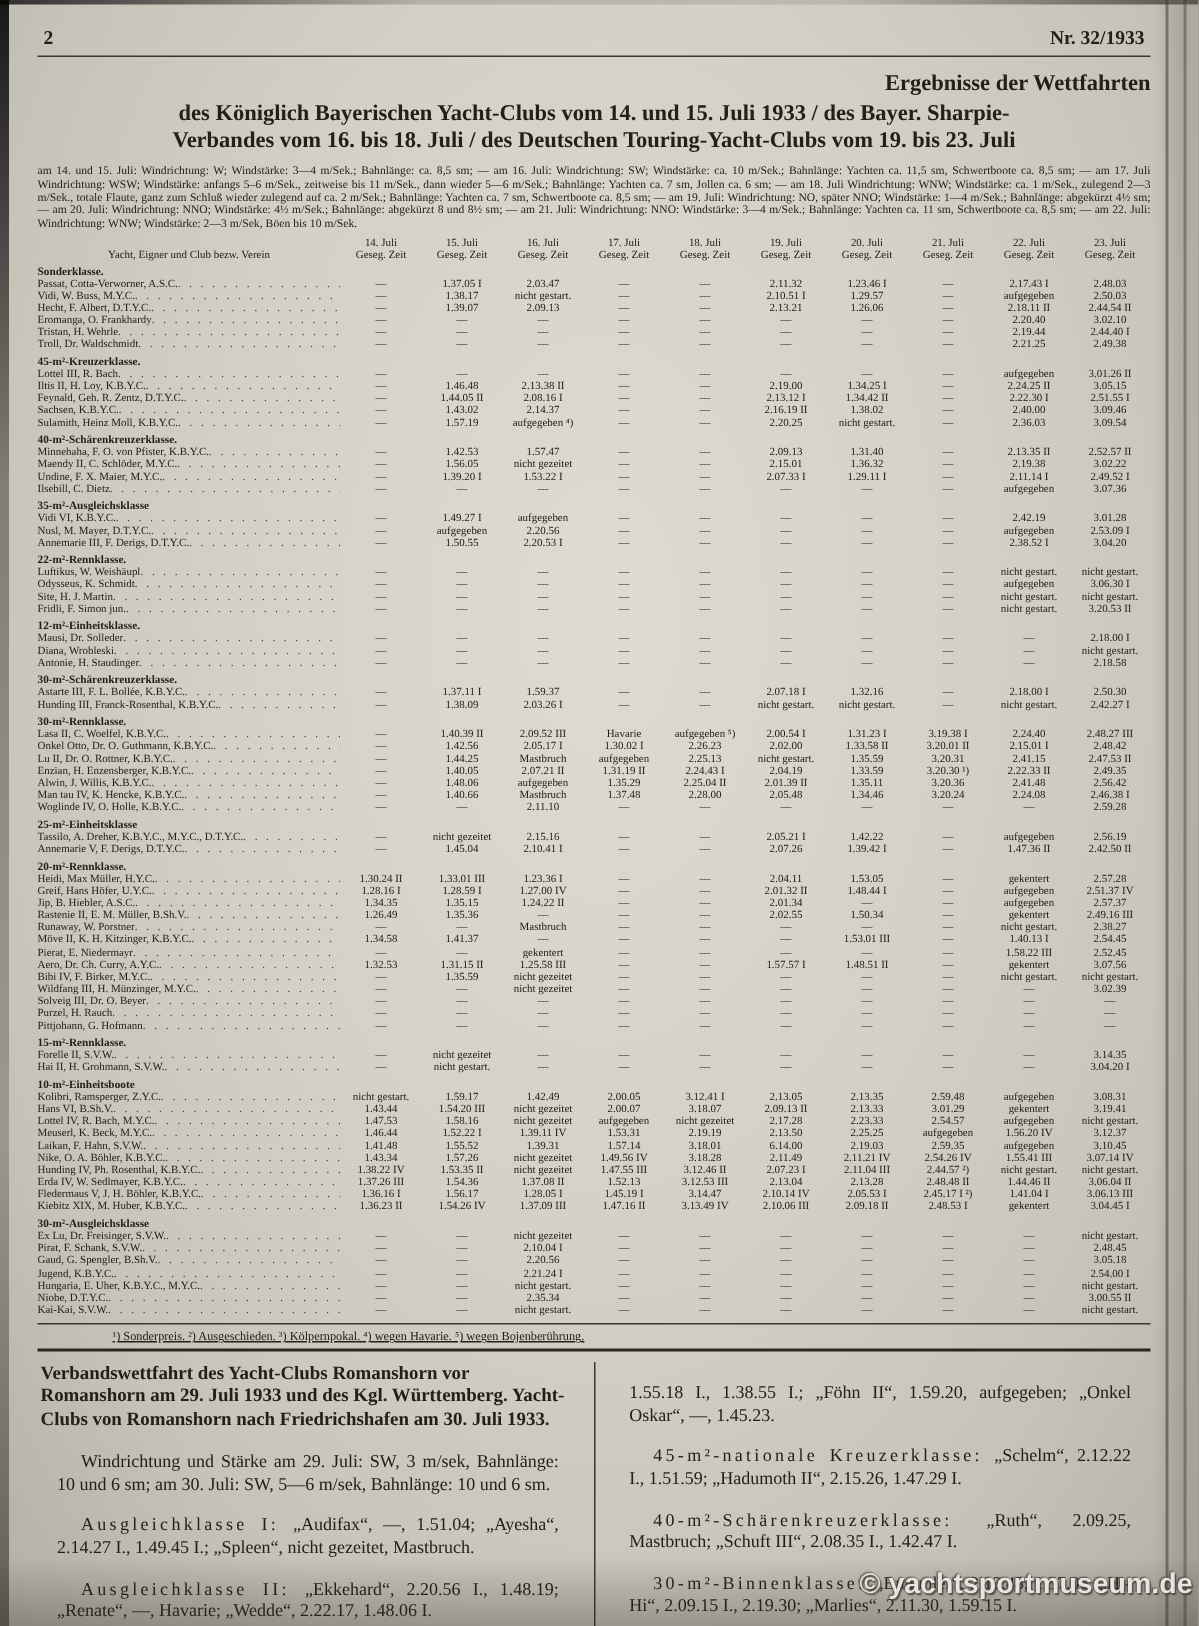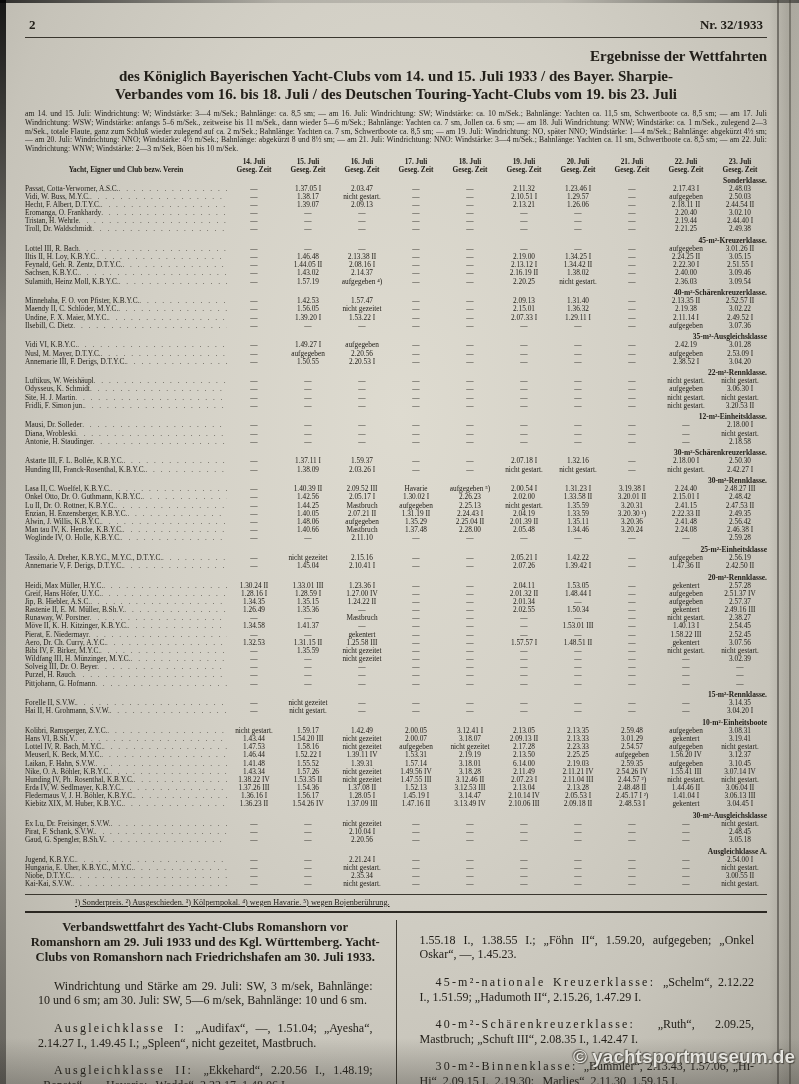--- a/index.html
+++ b/index.html
@@ -23,40 +23,40 @@
     font-size:13px;margin:17px 4px 4px 4px;}
   .runrule{border-top:1.5px solid #39362e;margin:0 0 10px 0;}
 
   .title1{text-align:right;font-weight:bold;font-size:15px;margin:8px 0 2px 0;}
   .title23{text-align:center;font-weight:bold;font-size:15px;line-height:1.2;margin:0;}
 
   .intro{font-size:7.7px;line-height:1.14;text-align:justify;margin:7px 0 4px 0;letter-spacing:.05px;}
 
   table.res{border-collapse:collapse;width:100%;table-layout:fixed;}
   table.res td,table.res th{padding:0;font-size:7.3px;line-height:8.15px;vertical-align:bottom;white-space:nowrap;overflow:hidden;}
-  table.res th{font-weight:bold;text-align:center;vertical-align:bottom;line-height:8.3px;padding-bottom:1px;}
+  table.res th{font-weight:normal;text-align:center;vertical-align:bottom;line-height:8.3px;padding-bottom:1px;}
   th.nameh{text-align:center;font-size:7.8px;}
   col.cname{width:202px;}
   td.val{text-align:center;}
   td.yname{overflow:hidden;}
   .nm{display:flex;}
   .nm .t{white-space:nowrap;}
   .nm .dots{flex:1;overflow:hidden;white-space:nowrap;letter-spacing:2px;color:#3a362e;}
-  tr.sect td{text-align:right;font-weight:bold;font-size:7.5px;line-height:9px;padding-top:2.5px;}
+  tr.sect td{text-align:left;font-weight:bold;font-size:7.5px;line-height:9px;padding-top:2.5px;}
   tr.sect.first td{padding-top:0;}
 
   .fnrule{border-top:1px solid #3a372f;margin:5px 0 0 0;}
   .footnotes{font-size:8.2px;margin:3px 0 4px 50px;text-decoration:underline;}
   .heavyrule{border-top:2px solid #2b2822;margin:2px 0 0 0;}
 
   .bottom{display:flex;margin-top:7px;}
   .bcol{width:50%;font-size:12px;line-height:1.22;}
   .bcol.left{padding-right:10px;border-right:1px solid #3a372f;}
   .bcol.right{padding-left:10px;}
-  .bhead{font-weight:bold;text-align:center;font-size:12.6px;line-height:1.22;margin:0 2px 5px 2px;}
+  .bhead{font-weight:bold;text-align:left;font-size:12.6px;line-height:1.22;margin:0 2px 5px 2px;}
   p.bp{margin:13px;text-align:justify;text-indent:16px;}
   .bcol.right p.bp:first-child{text-indent:0;}
   .sperr{letter-spacing:2.2px;}
 
   .watermark{position:absolute;right:4px;bottom:16px;
     font-family:"Liberation Sans","DejaVu Sans",sans-serif;font-weight:bold;font-size:19px;
     color:rgba(244,243,238,.92);
     text-shadow:0 0 1px rgba(55,52,46,.9),1px 1px 1px rgba(70,67,60,.85),-1px -1px 1px rgba(70,67,60,.7);}
 </style>
 </head>
@@ -1316,23 +1316,20 @@
             <td class="val">—</td>
             <td class="val">2.20.56</td>
             <td class="val">—</td>
             <td class="val">—</td>
             <td class="val">—</td>
             <td class="val">—</td>
             <td class="val">—</td>
             <td class="val">—</td>
             <td class="val">3.05.18</td>
           </tr>
-          <tr class="sect">
-            <td colspan="11">Ausgleichklasse A.</td>
-          </tr>
           <tr>
             <td class="yname">
               <span class="nm">
                 <span class="t">Jugend, K.B.Y.C. </span>
                 <span class="dots">. . . . . . . . . . . . . . . . . . . . . . . . . . . . . . . . . . . . . . . . . . . . . . . . . . . . . . . . . . . . . . . . . . . . . . </span>
               </span>
             </td>
             <td class="val">—</td>
             <td class="val">—</td>
             <td class="val">2.21.24 I</td>

